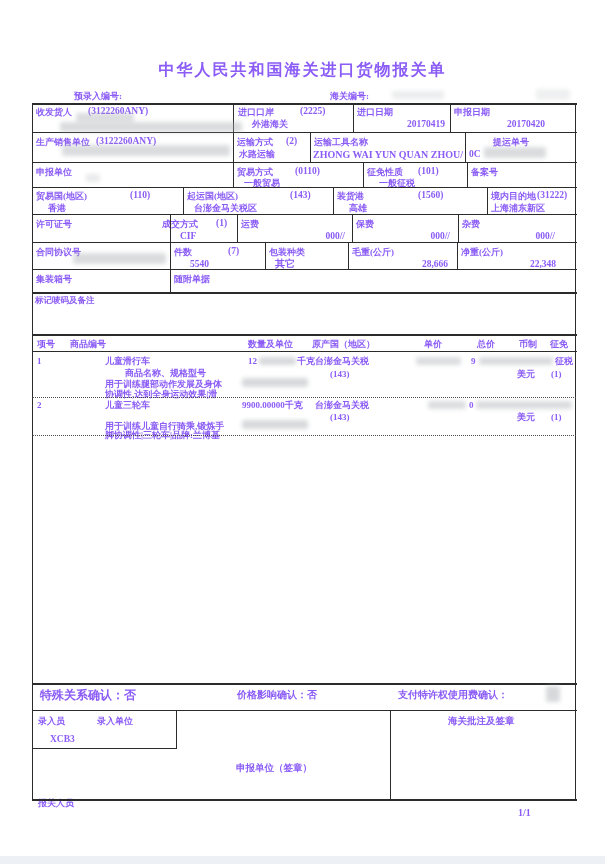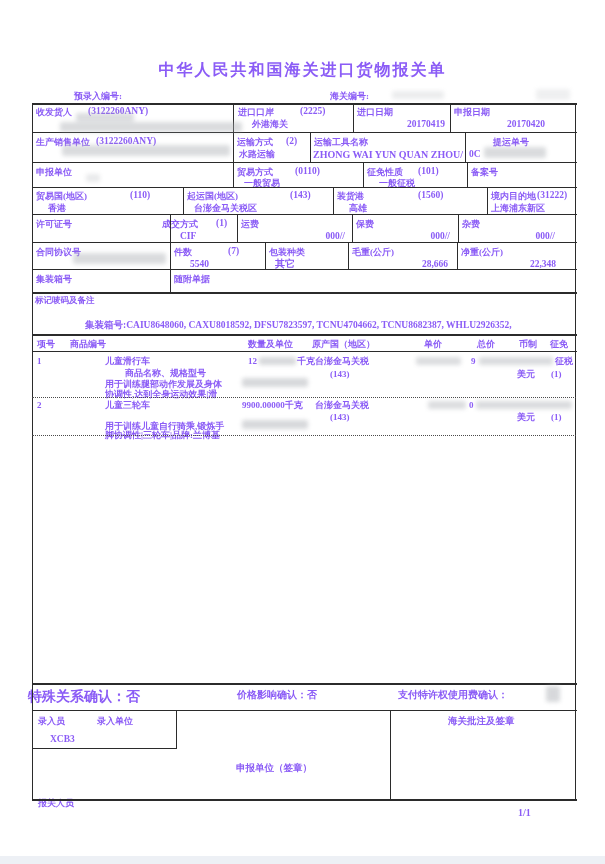--- a/index.html
+++ b/index.html
@@ -88,21 +88,20 @@
   <span class="t" style="left:275px;top:258px;font-size:10px;">其它</span>
   <span class="t" style="left:352px;top:247px;">毛重(公斤)</span>
   <span class="t v ra" style="left:350px;top:259px;width:98px;">28,666</span>
   <span class="t" style="left:461px;top:247px;">净重(公斤)</span>
   <span class="t v ra" style="left:458px;top:259px;width:98px;">22,348</span>
 
   <span class="t" style="left:36px;top:274px;">集装箱号</span>
   <span class="t" style="left:174px;top:274px;">随附单据</span>
 
   <span class="t marks" style="left:35px;top:296px;">标记唛码及备注</span>
-  <span class="t v" style="left:85px;top:320px;">集装箱号:CAIU8648060, CAXU8018592, DFSU7823597, TCNU4704662, TCNU8682387, WHLU2926352,</span>
 
   <span class="t" style="left:37px;top:339px;">项号</span>
   <span class="t" style="left:70px;top:339px;">商品编号</span>
   <span class="t" style="left:125px;top:339px;margin-top:29px;">商品名称、规格型号</span>
   <span class="t" style="left:248px;top:339px;">数量及单位</span>
   <span class="t" style="left:312px;top:339px;">原产国（地区）</span>
   <span class="t" style="left:424px;top:339px;">单价</span>
   <span class="t" style="left:477px;top:339px;">总价</span>
   <span class="t" style="left:519px;top:339px;">币制</span>
   <span class="t" style="left:550px;top:339px;">征免</span>
@@ -128,21 +127,21 @@
     <span class="t" style="left:242px;top:400px;">9900.00000千克</span>
     <span class="t" style="left:315px;top:400px;">台澎金马关税</span>
     <span class="t" style="left:469px;top:400px;">0</span>
     <span class="t" style="left:330px;top:412px;">(143)</span>
     <span class="t" style="left:517px;top:412px;">美元</span>
     <span class="t" style="left:551px;top:412px;">(1)</span>
     <span class="t" style="left:105px;top:421px;">用于训练儿童自行骑乘,锻炼手</span>
     <span class="t" style="left:105px;top:430px;">脚协调性|三轮车|品牌:兰博基</span>
   </div>
 
-  <span class="t v" style="left:28px;top:689px;font-size:14px;">特殊关系确认：否</span>
+  <span class="t v" style="left:40px;top:689px;font-size:12px;">特殊关系确认：否</span>
   <span class="t v" style="left:237px;top:689px;font-size:10px;">价格影响确认：否</span>
   <span class="t v" style="left:398px;top:689px;font-size:10px;">支付特许权使用费确认：</span>
 
   <span class="t" style="left:38px;top:716px;">录入员</span>
   <span class="t" style="left:97px;top:716px;">录入单位</span>
   <span class="t v" style="left:50px;top:734px;">XCB3</span>
   <span class="t" style="left:38px;top:798px;">报关人员</span>
   <span class="t" style="left:236px;top:763px;font-size:9.5px;">申报单位（签章）</span>
   <span class="t" style="left:448px;top:716px;font-size:9.5px;">海关批注及签章</span>
 

